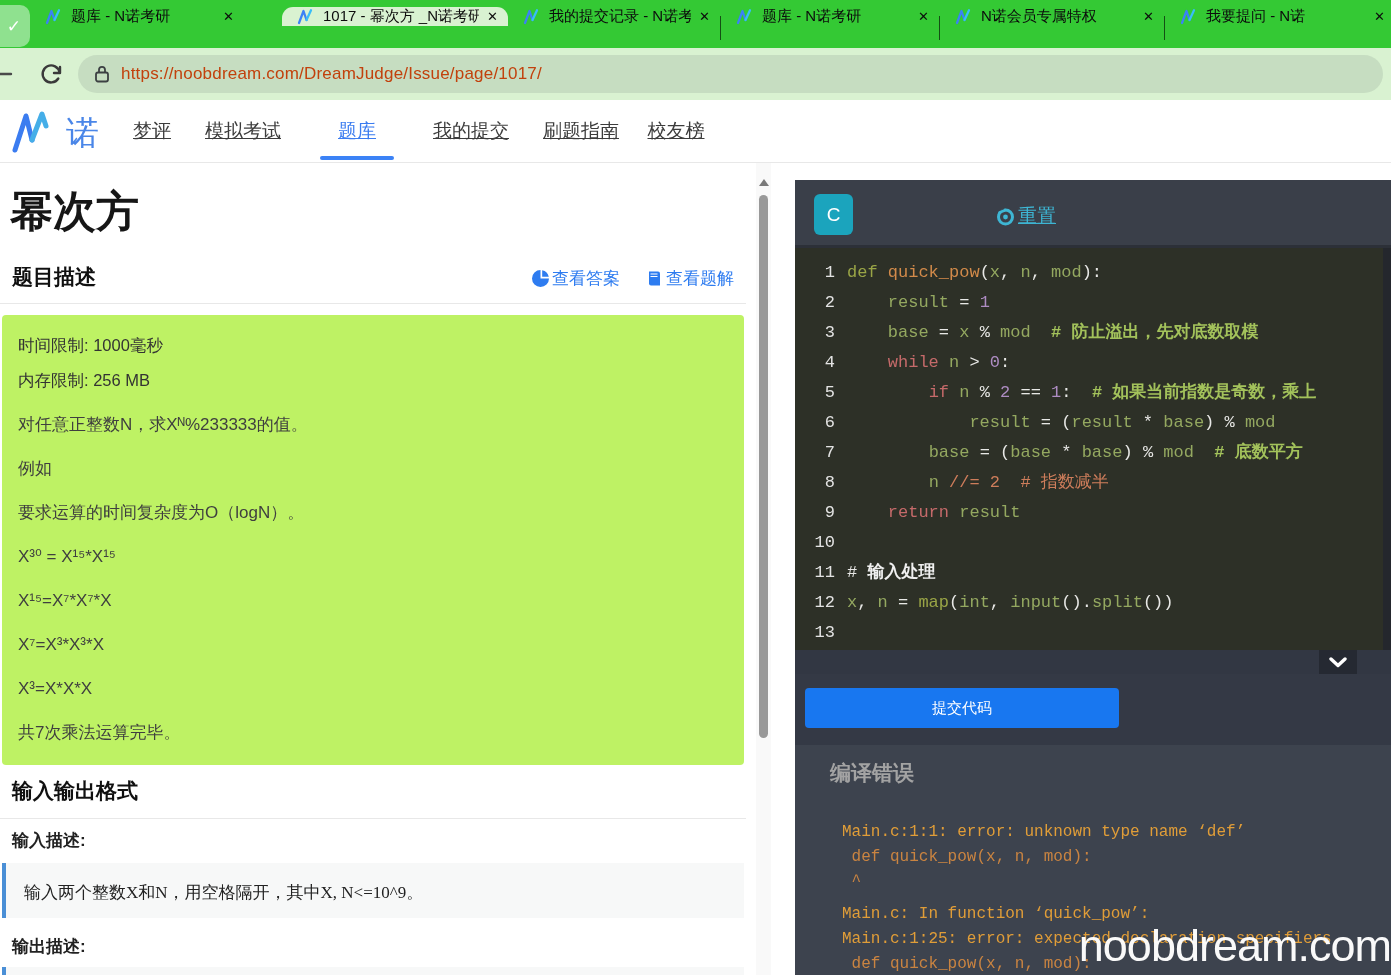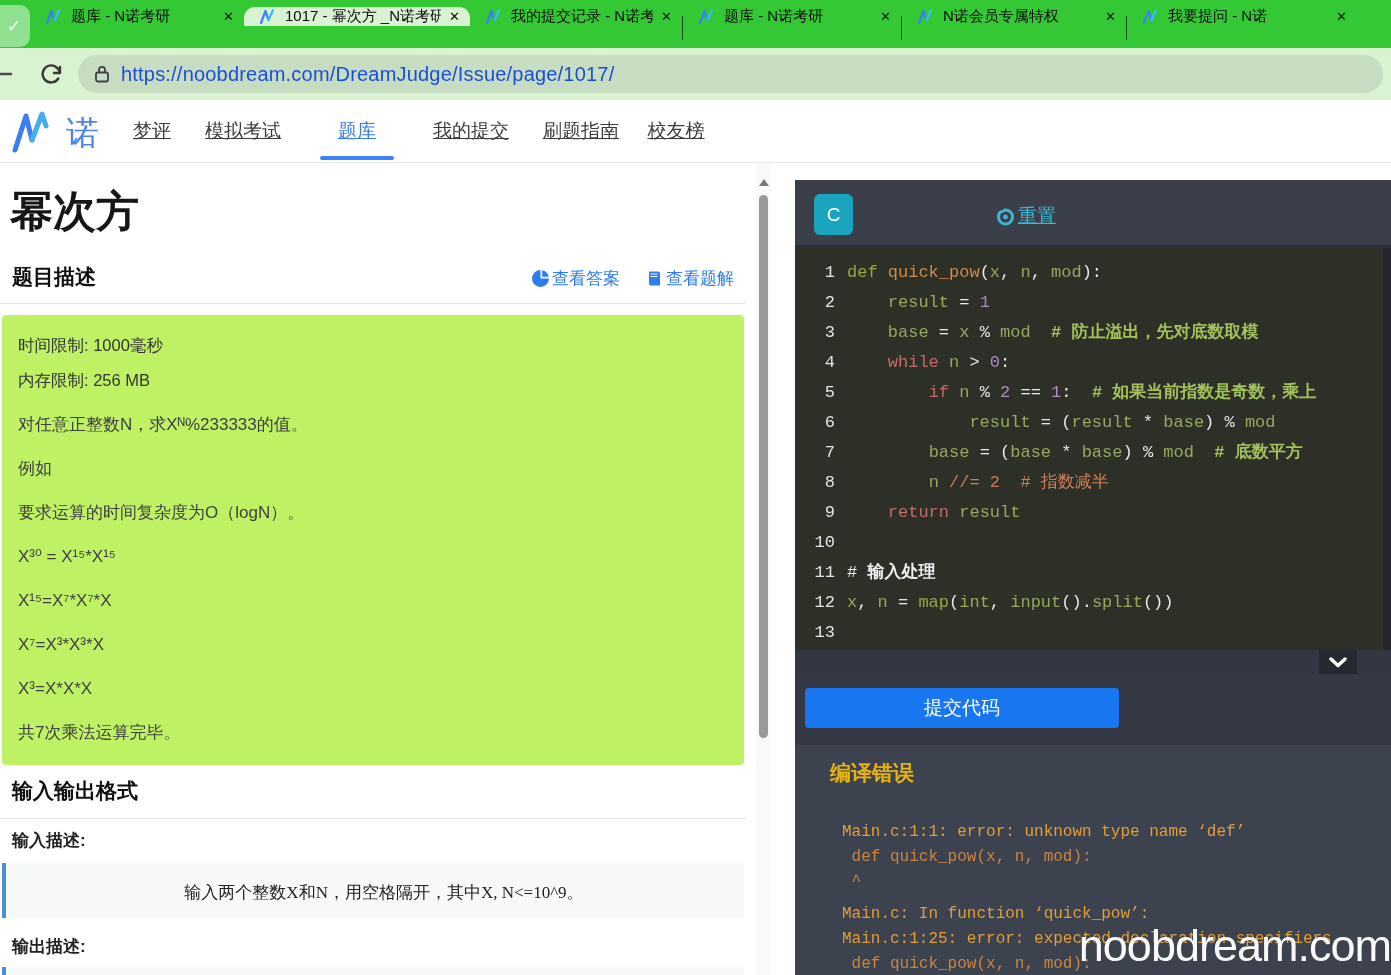--- a/index.html
+++ b/index.html
@@ -20,21 +20,21 @@
   .tab .t-close { font-size:13px; color:#0c0c0c; margin-left:8px; flex:0 0 auto; }
   .tab-sep { width:1px; height:24px; background:rgba(0,0,0,0.6); align-self:center; }
 
   
   #toolbar { position:absolute; left:0; top:48px; width:1391px; height:52px; background:#d9f2d1; }
   #back-icon { position:absolute; left:-13px; top:13px; }
   #reload-icon { position:absolute; left:38px; top:12px; }
   #addressbar { position:absolute; left:78px; top:7px; width:1305px; height:38px; background:#c6ddc1;
     border-radius:19px; display:flex; align-items:center; padding-left:14px; }
   #lock-icon { margin-right:9px; display:flex; }
-  #url-text { font-size:20px; color:#1d4ed8; letter-spacing:0.2px; }
+  #url-text { font-size:17px; color:#c2410c; letter-spacing:0.2px; }
 
   
   #navbar { position:absolute; left:0; top:100px; width:1391px; height:63px; background:#fff; border-bottom:1px solid #e8e8e8; }
   #logo-strokes { position:absolute; left:8px; top:8px; }
   #logo-text { position:absolute; left:66px; top:11px; font-size:33px; color:#4a86e8; font-family:"Liberation Serif","DejaVu Serif",serif; }
   .nav-item { position:absolute; top:0; height:62px; display:flex; align-items:center; transform:translateX(-50%);
     font-size:19px; color:#3c3c3c; cursor:pointer; white-space:nowrap;text-decoration:underline; }
   .nav-item.active { color:#3b7cf0; }
   .nav-item.active::after { content:""; position:absolute; left:-18px; right:-18px; bottom:2px; height:4px; background:#3b82f6; border-radius:2px; }
 
@@ -48,21 +48,21 @@
   #divider1 { top:140px; } #divider2 { top:655px; }
   #graybox { position:absolute; left:2px; top:152px; width:742px; height:450px; background:#bef264; border-radius:4px; padding:20px 16px; }
   .limit-row { font-size:16.5px; color:#333; margin-bottom:13px; }
   .limit-row .lab { color:#333; }
   #desc-paras { margin-top:24px; }
   #desc-paras p { font-size:17px; color:#3f3f3f; line-height:18px; margin-bottom:26px; white-space:nowrap; }
   #io-heading { position:absolute; left:12px; top:614px; font-size:21px; font-weight:bold; color:#101010; }
   #input-label { position:absolute; left:12px; top:666px; font-size:17px; font-weight:bold; color:#222; }
   .quote { position:absolute; left:2px; width:742px; background:#f7f8f8; border-left:4px solid #4a8fd6; }
   #quote1 { top:700px; height:55px; }
-  #quote1 .q-text { font-family:"Liberation Serif","DejaVu Serif",serif; font-size:17px; color:#222; padding:18px 0 0 18px;text-align:center; }
+  #quote1 .q-text { font-family:"Liberation Serif","DejaVu Serif",serif; font-size:17px; color:#222; padding:18px 0 0 18px; }
   #output-label { position:absolute; left:12px; top:772px; font-size:17px; font-weight:bold; color:#222; }
   #quote2 { top:804px; height:30px; }
 
   
   #v-scroll { position:absolute; left:756px; top:163px; width:15px; height:812px; background:#f9f9f9; }
   #v-scroll .arrow-up { position:absolute; left:3px; top:16px; width:0; height:0;
     border-left:5px solid transparent; border-right:5px solid transparent; border-bottom:7px solid #7a7a7a; }
   #v-scroll .thumb { position:absolute; left:3px; top:32px; width:9px; height:543px; background:#999; border-radius:5px; }
 
   
@@ -83,24 +83,24 @@
   .tk-g { color:#94a860; } .tk-d { color:#9aa546;margin-top:47px; } .tk-o { color:#d28a4a; }
   .tk-r { color:#c56a6a; } .tk-p { color:#ae8cc3; } .tk-w { color:#e8e8e6; }
   .tk-cg { color:#a3c25b; font-weight:bold; } .tk-s { color:#ce7d5b; } .tk-wt { color:#f0f0f0; font-weight:bold; }
 
   #code-strip { position:absolute; left:0; top:470px; width:596px; height:24px; background:#323743; }
   #collapse-btn { position:absolute; right:34px; top:0; width:38px; height:24px; background:#252932;
     display:flex; align-items:center; justify-content:center; cursor:pointer; }
 
   #submit-area { position:absolute; left:0; top:494px; width:596px; height:71px; background:#343945; }
   #submit-btn { position:absolute; left:10px; top:14px; width:314px; height:40px; background:#1877f0; border:none;
-    border-radius:4px; color:#fff; font-size:19px; cursor:pointer; font-family:inherit; }
+    border-radius:4px; color:#fff; font-size:15px; cursor:pointer; font-family:inherit; }
 
   #error-panel { position:absolute; left:0; top:565px; width:596px; height:230px; background:#3d434e; overflow:hidden; }
-  #error-title { position:absolute; left:35px; top:14px; font-size:21px; font-weight:bold; color:#eab308; }
+  #error-title { position:absolute; left:35px; top:14px; font-size:21px; font-weight:bold; color:#a3a3a3; }
   #err-lines { position:absolute; left:47px; top:78px; font-family:"Liberation Mono","DejaVu Sans Mono",monospace; font-size:16px; }
   .err-line { height:25px; white-space:pre; }
   .err-line.blank { height:7px; }
   .e1 { color:#e09d38; } .e2 { color:#ca8441; }
 
   #watermark { position:absolute; right:0px; bottom:3px; font-size:45px; color:rgba(255,255,255,0.97);
     letter-spacing:-1px; z-index:60; white-space:nowrap; }
 </style>
 </head>
 <body>
@@ -113,21 +113,21 @@
     </div>
     <div id="tabs">
         <div class="tab" style="width: 214px;">
           <span class="fav"><svg width="18" height="18" viewBox="0 0 24 24">
               <path d="M4 20 L10 4 L14 16" stroke="#3b82f6" stroke-width="3" fill="none" stroke-linecap="round" stroke-linejoin="round"></path>
               <path d="M14 16 L20 3" stroke="#38bdf8" stroke-width="3" fill="none" stroke-linecap="round"></path>
             </svg></span>
           <span class="t-title">题库 - N诺考研</span>
           <span class="t-close">✕</span>
         </div>
-        <div class="tab active" style="width: 226px;">
+        <div class="tab active" style="width: 226px; margin-left: 38px;">
           <span class="fav"><svg width="18" height="18" viewBox="0 0 24 24">
               <path d="M4 20 L10 4 L14 16" stroke="#3b82f6" stroke-width="3" fill="none" stroke-linecap="round" stroke-linejoin="round"></path>
               <path d="M14 16 L20 3" stroke="#38bdf8" stroke-width="3" fill="none" stroke-linecap="round"></path>
             </svg></span>
           <span class="t-title">1017 - 幂次方 _N诺考研</span>
           <span class="t-close">✕</span>
         </div>
         <div class="tab" style="width: 212px;">
           <span class="fav"><svg width="18" height="18" viewBox="0 0 24 24">
               <path d="M4 20 L10 4 L14 16" stroke="#3b82f6" stroke-width="3" fill="none" stroke-linecap="round" stroke-linejoin="round"></path>

